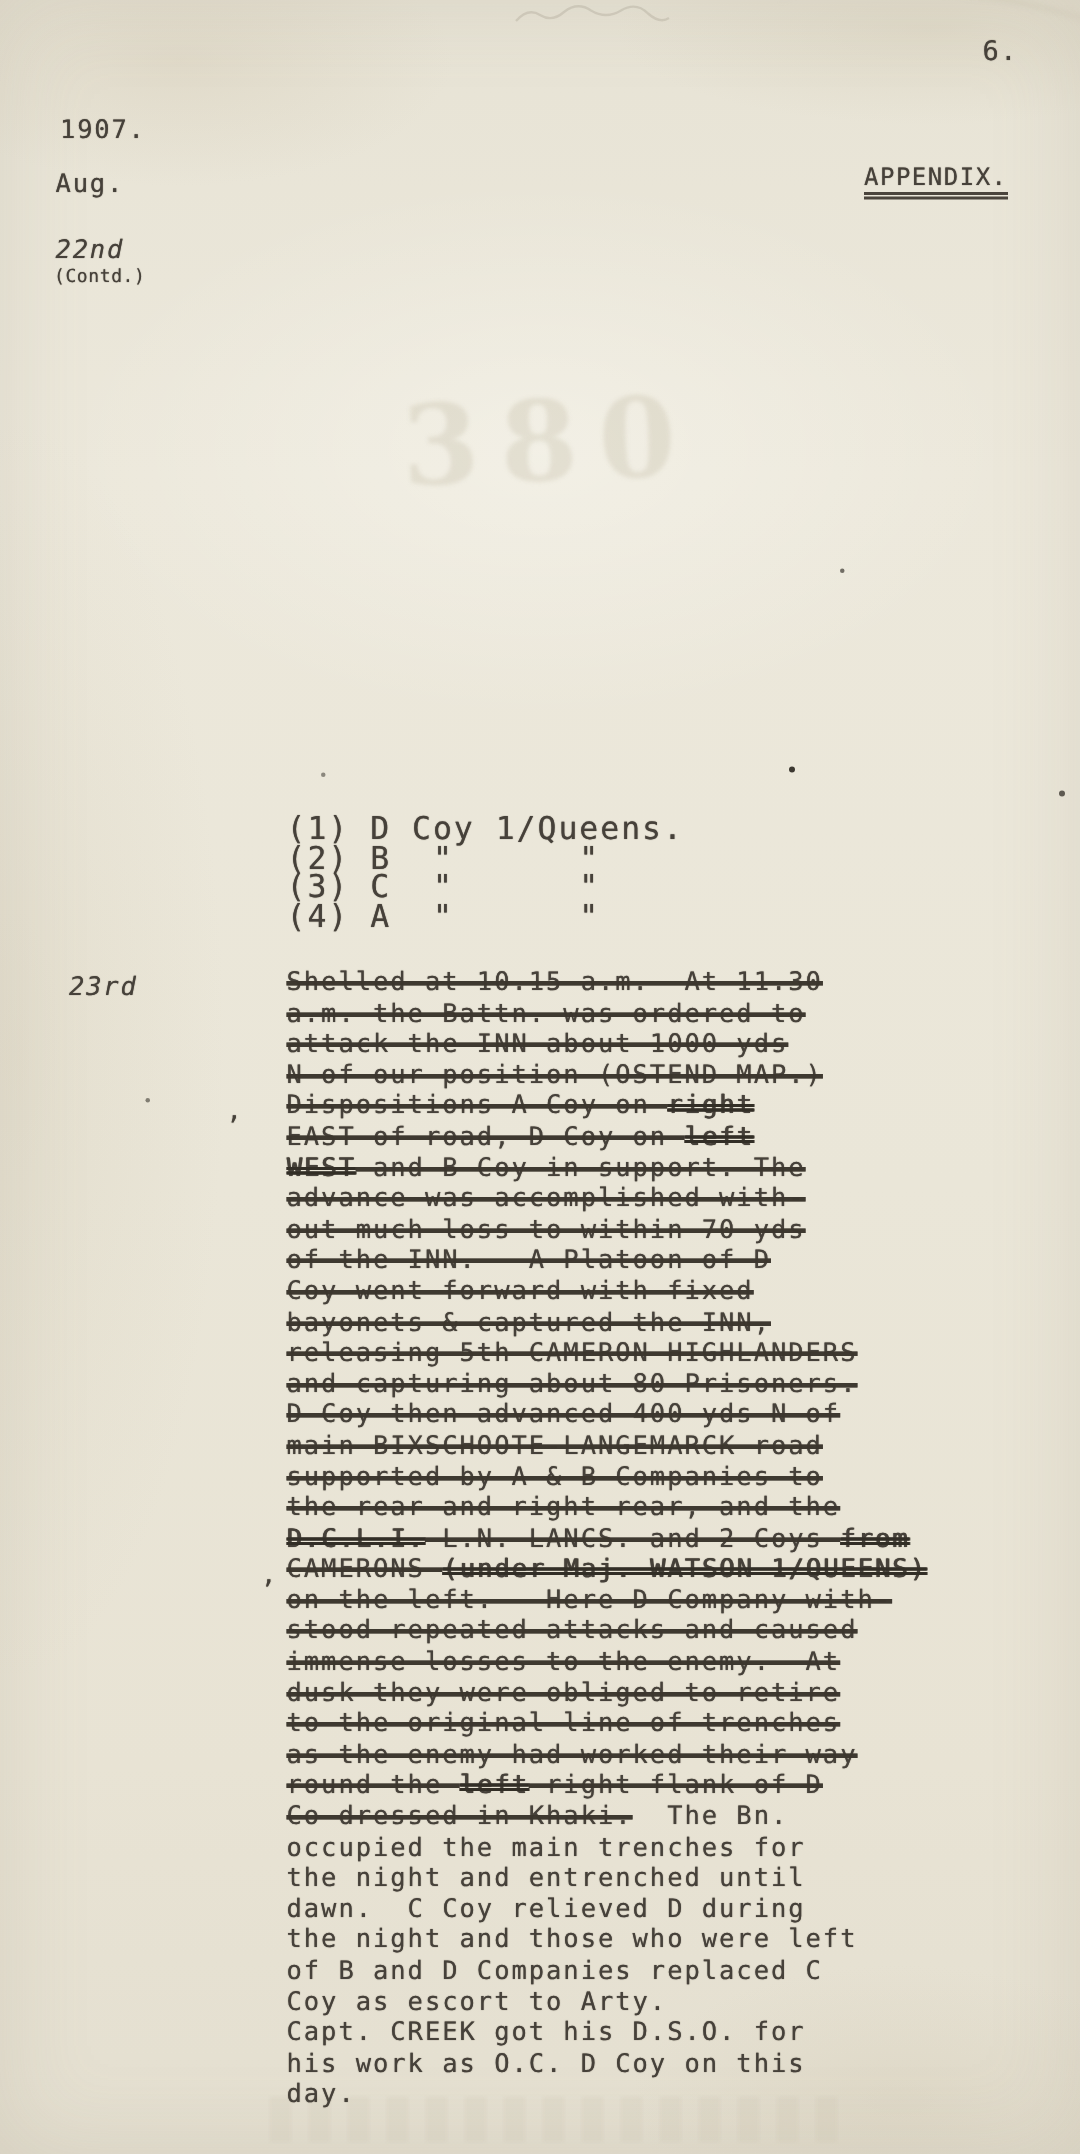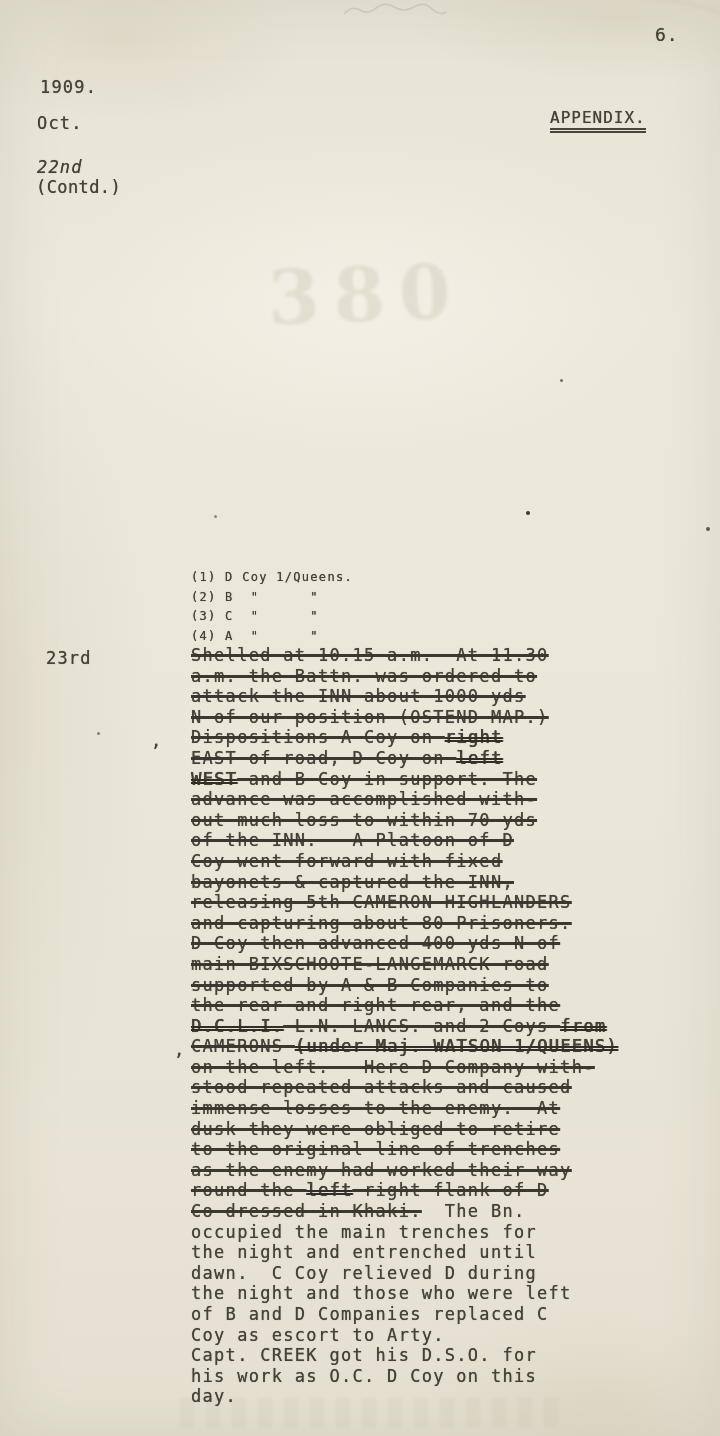--- a/index.html
+++ b/index.html
@@ -24,38 +24,38 @@
     border-top:2px solid rgba(180,170,148,0.35);
     transform:rotate(7deg);border-radius:50%;
     filter:blur(2px);
   }
   .scribble{position:absolute;left:340px;top:0px;opacity:0.5;}
   .ink{color:#46413a;text-shadow:0 0 0.7px rgba(70,64,54,0.85);}
   .pageno{position:absolute;left:655px;top:24px;font-size:18px;letter-spacing:1px;}
   .yr{position:absolute;left:40px;top:77px;font-size:17px;letter-spacing:1.2px;}
   .mo{position:absolute;left:37px;top:113px;font-size:17px;letter-spacing:1.2px;}
   .appendix{
-    position:absolute;left:550px;top:108px;font-size:16px;letter-spacing:1px;
+    position:absolute;left:576px;top:108px;font-size:16px;letter-spacing:1px;
     border-bottom:5px double #4a443c;padding-bottom:1px;
   }
   .d22{position:absolute;left:37px;top:157px;font-size:17px;letter-spacing:1.2px;font-style:italic;}
-  .contd{position:absolute;left:36px;top:177px;font-size:17px;letter-spacing:0.4px;}
-  .d23{position:absolute;left:46px;top:648px;font-size:17px;letter-spacing:1.2px;}
+  .contd{position:absolute;left:36px;top:177px;font-size:12px;letter-spacing:0.4px;}
+  .d23{position:absolute;left:46px;top:648px;font-size:17px;letter-spacing:1.2px;font-style:italic;}
   .watermark{
     position:absolute;left:268px;top:252px;font-size:74px;font-weight:bold;
     font-family:"DejaVu Serif","Liberation Serif",serif;
     color:rgba(175,165,138,0.22);letter-spacing:14px;filter:blur(1.5px);
     transform:rotate(-2deg);
   }
   .wmband{
     position:absolute;left:180px;top:1398px;width:380px;height:30px;
     background:repeating-linear-gradient(90deg, rgba(190,181,158,0.12) 0 14px, rgba(190,181,158,0) 14px 26px);
     filter:blur(1px);
   }
-  .coylist{position:absolute;left:191px;top:568px;font-size:12px;letter-spacing:1.3px;line-height:19.6px;white-space:pre;}
+  .coylist{position:absolute;left:191px;top:543px;font-size:21px;letter-spacing:1.3px;line-height:19.6px;white-space:pre;}
   .entry{position:absolute;left:191px;top:645px;font-size:17px;letter-spacing:1.3px;line-height:20.6px;white-space:pre;width:420px;}
   .eline{position:relative;}
   .s1{text-decoration:line-through;text-decoration-thickness:2.6px;text-decoration-color:rgba(58,52,44,0.88);text-align:center;}
   .s2{
     text-decoration:line-through;text-decoration-style:double;text-decoration-thickness:2px;
     text-decoration-color:rgba(50,45,38,0.95);
     text-shadow:0.6px 0 0 rgba(60,54,45,0.9), 0 0 0.7px rgba(70,64,54,0.85);
     margin-top:10px;
   }
   .mcomma{position:absolute;top:4px;font-size:17px;}
@@ -76,22 +76,22 @@
   <svg class="scribble" width="110" height="22" viewBox="0 0 110 22">
     <path d="M4 14 q8 -9 16 -4 q8 5 16 -2 q9 -7 18 -1 q10 6 20 0 q10 -6 18 2 q8 7 14 3" fill="none" stroke="rgba(140,130,112,0.45)" stroke-width="1.6"></path>
   </svg>
 
   <div class="watermark">380</div>
   <div class="wmband"></div>
 
   <div class="pageno ink">6.</div>
   <div class="appendix ink">APPENDIX.</div>
 
-  <div class="yr ink">1909.</div>
-  <div class="mo ink">Oct.</div>
+  <div class="yr ink">1907.</div>
+  <div class="mo ink">Aug.</div>
   <div class="d22 ink">22nd</div>
   <div class="contd ink">(Contd.)</div>
   <div class="d23 ink">23rd</div>
 
   <div class="coylist ink" id="coyList"><div>(1) D Coy 1/Queens.</div><div>(2) B  "      "</div><div>(3) C  "      "</div><div>(4) A  "      "</div></div>
   <div class="entry ink" id="entryBlock"><div class="eline"><span class="s1">Shelled at 10.15 a.m.  At 11.30</span></div><div class="eline"><span class="s1">a.m. the Battn. was ordered to</span></div><div class="eline"><span class="s1">attack the INN about 1000 yds</span></div><div class="eline"><span class="s1">N of our position (OSTEND MAP.)</span></div><div class="eline"><span class="mcomma">,</span><span class="s1">Dispositions A Coy on </span><span class="s2">right</span></div><div class="eline"><span class="s1">EAST of road, D Coy on </span><span class="s2">left</span></div><div class="eline"><span class="s2">WEST</span><span class="s1"> and B Coy in support. The</span></div><div class="eline"><span class="s1">advance was accomplished with-</span></div><div class="eline"><span class="s1">out much loss to within 70 yds</span></div><div class="eline"><span class="s1">of the INN.   A Platoon of D</span></div><div class="eline"><span class="s1">Coy went forward with fixed</span></div><div class="eline"><span class="s1">bayonets &amp; captured the INN,</span></div><div class="eline"><span class="s1">releasing 5th CAMERON HIGHLANDERS</span></div><div class="eline"><span class="s1">and capturing about 80 Prisoners.</span></div><div class="eline"><span class="s1">D Coy then advanced 400 yds N of</span></div><div class="eline"><span class="s1">main BIXSCHOOTE-LANGEMARCK road</span></div><div class="eline"><span class="s1">supported by A &amp; B Companies to</span></div><div class="eline"><span class="s1">the rear and right rear, and the</span></div><div class="eline"><span class="s2">D.C.L.I.</span><span class="s1"> L.N. LANCS. and 2 Coys </span><span class="s2">from</span></div><div class="eline"><span class="mcomma">,</span><span class="s1">CAMERONS </span><span class="s2">(under Maj. WATSON 1/QUEENS)</span></div><div class="eline"><span class="s1">on the left.   Here D Company with-</span></div><div class="eline"><span class="s1">stood repeated attacks and caused</span></div><div class="eline"><span class="s1">immense losses to the enemy.  At</span></div><div class="eline"><span class="s1">dusk they were obliged to retire</span></div><div class="eline"><span class="s1">to the original line of trenches</span></div><div class="eline"><span class="s1">as the enemy had worked their way</span></div><div class="eline"><span class="s1">round the </span><span class="s2">left</span><span class="s1"> right flank of D</span></div><div class="eline"><span class="s1">Co dressed in Khaki.</span><span class="s0">  The Bn.</span></div><div class="eline"><span class="s0">occupied the main trenches for</span></div><div class="eline"><span class="s0">the night and entrenched until</span></div><div class="eline"><span class="s0">dawn.  C Coy relieved D during</span></div><div class="eline"><span class="s0">the night and those who were left</span></div><div class="eline"><span class="s0">of B and D Companies replaced C</span></div><div class="eline"><span class="s0">Coy as escort to Arty.</span></div><div class="eline"><span class="s0">Capt. CREEK got his D.S.O. for</span></div><div class="eline"><span class="s0">his work as O.C. D Coy on this</span></div><div class="eline"><span class="s0">day.</span></div></div>
 
   <div class="speck sp1"></div>
   <div class="speck sp2"></div>
   <div class="speck sp3"></div>

